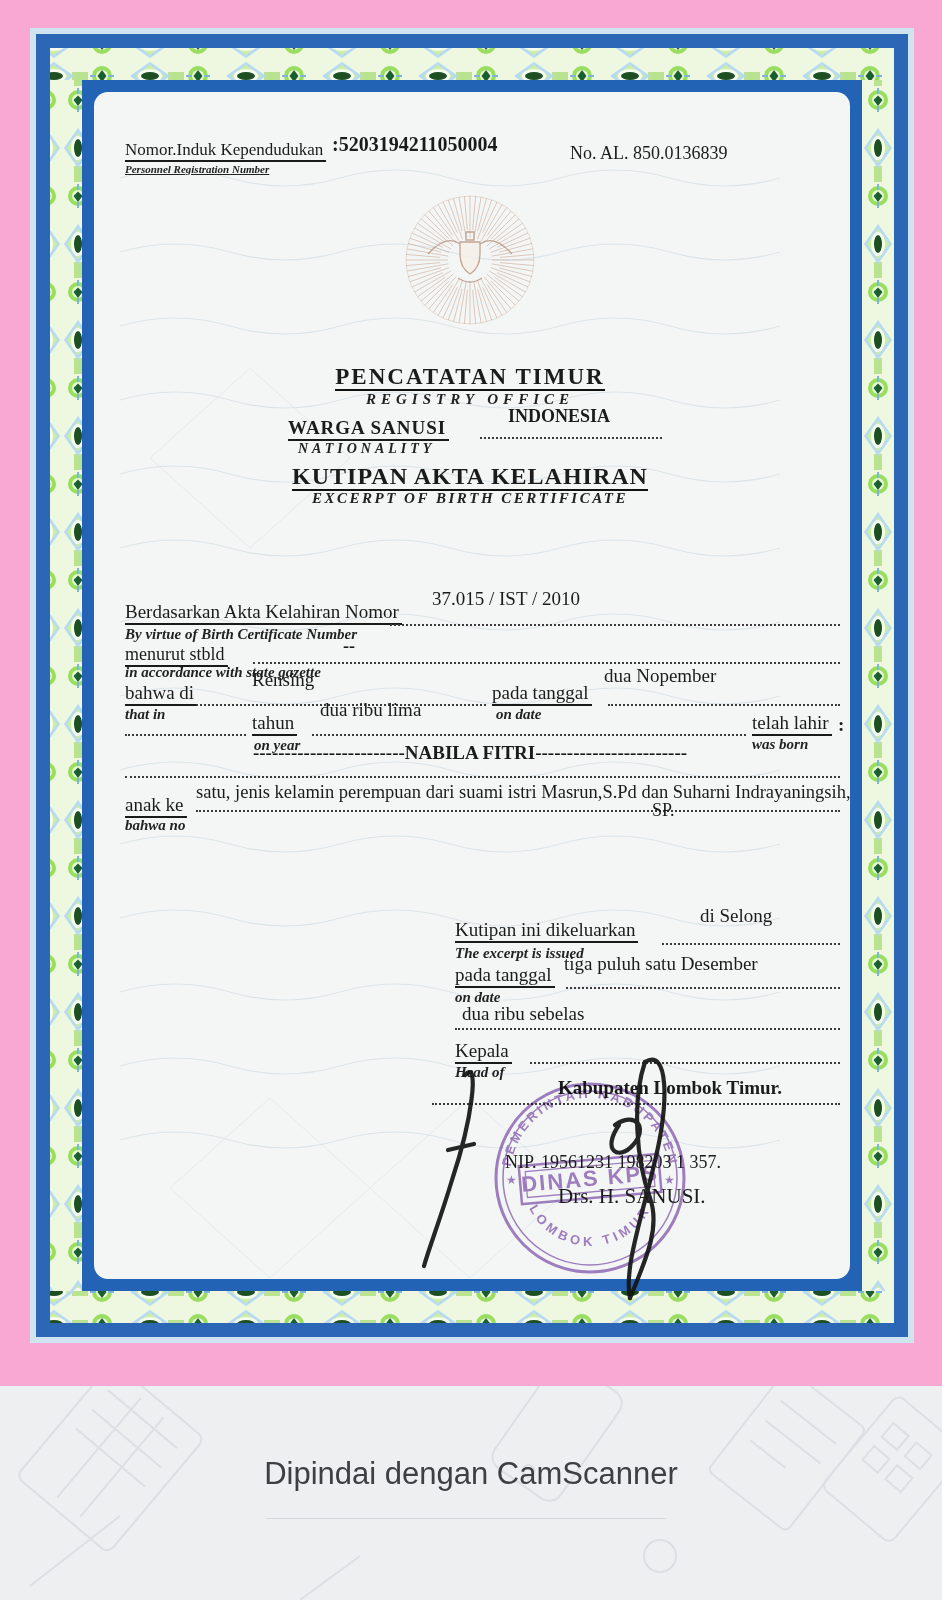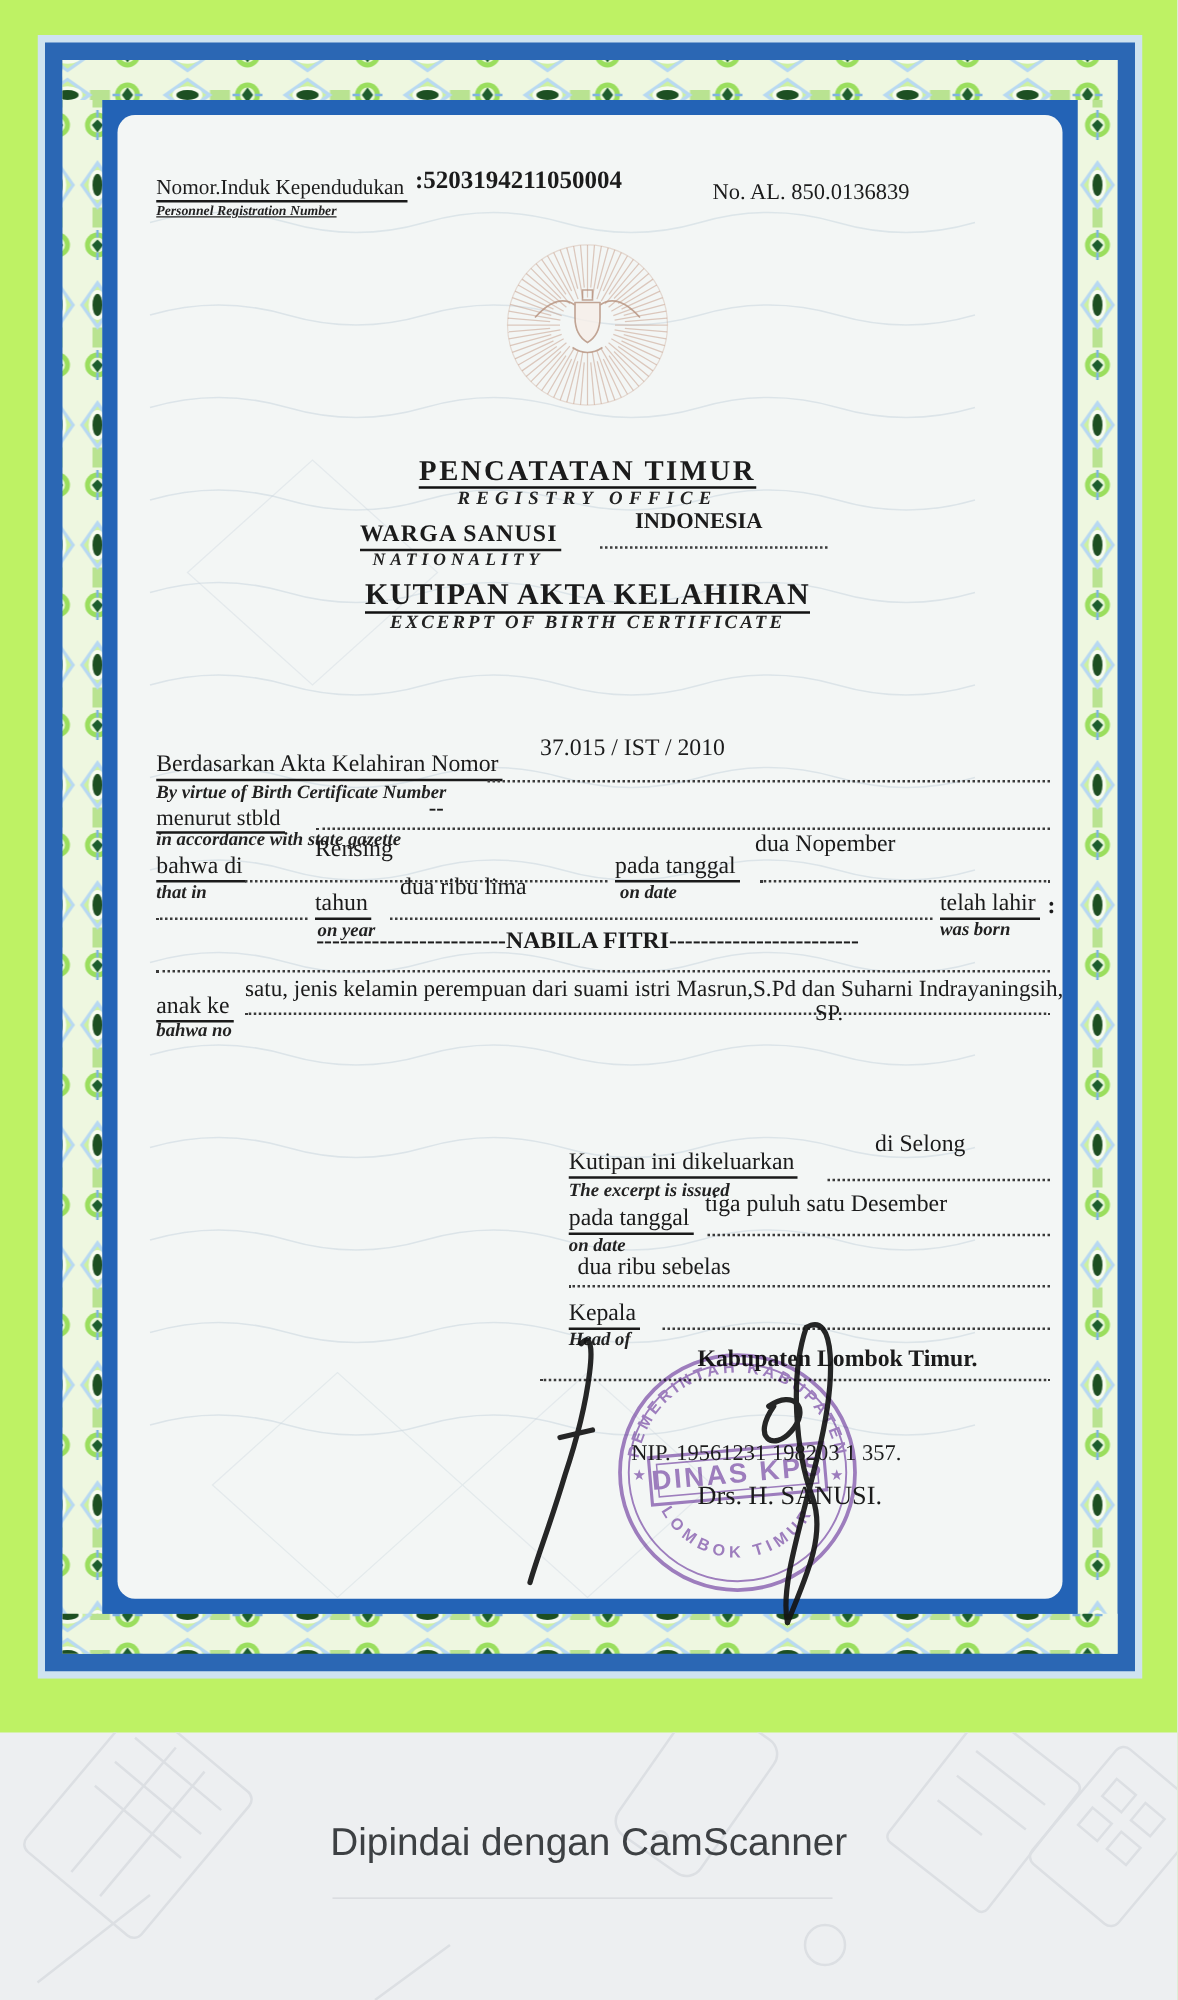--- a/index.html
+++ b/index.html
@@ -1,16 +1,16 @@
 <!DOCTYPE html>
 <html><head>
 <meta charset="utf-8">
 <style>
   html,body{margin:0;padding:0;background:#ffffff;}
-  .page{position:relative;width:942px;height:1600px;background:#bef264;overflow:hidden;
+  .page{position:relative;width:942px;height:1600px;background:#f9a8d4;overflow:hidden;
         font-family:"Liberation Serif",serif;color:#1b1b1b;}
   .abs{position:absolute;}
   .lbl{border-bottom:2px solid #1a1a1a;white-space:nowrap;padding-right:3px;}
   .en{font-style:italic;font-weight:bold;white-space:nowrap;color:#222;}
   .val{white-space:nowrap;}
   .dots{border-bottom:2px dotted #3a3a3a;height:0;}
   .ctr{text-align:center;}
   .footer{position:absolute;left:0;top:1386px;width:942px;height:214px;background:#edeff1;}
   .footer-text{position:absolute;left:0;top:1456px;width:942px;text-align:center;
                font-family:"Liberation Sans",sans-serif;font-size:31px;color:#3d4043;}

